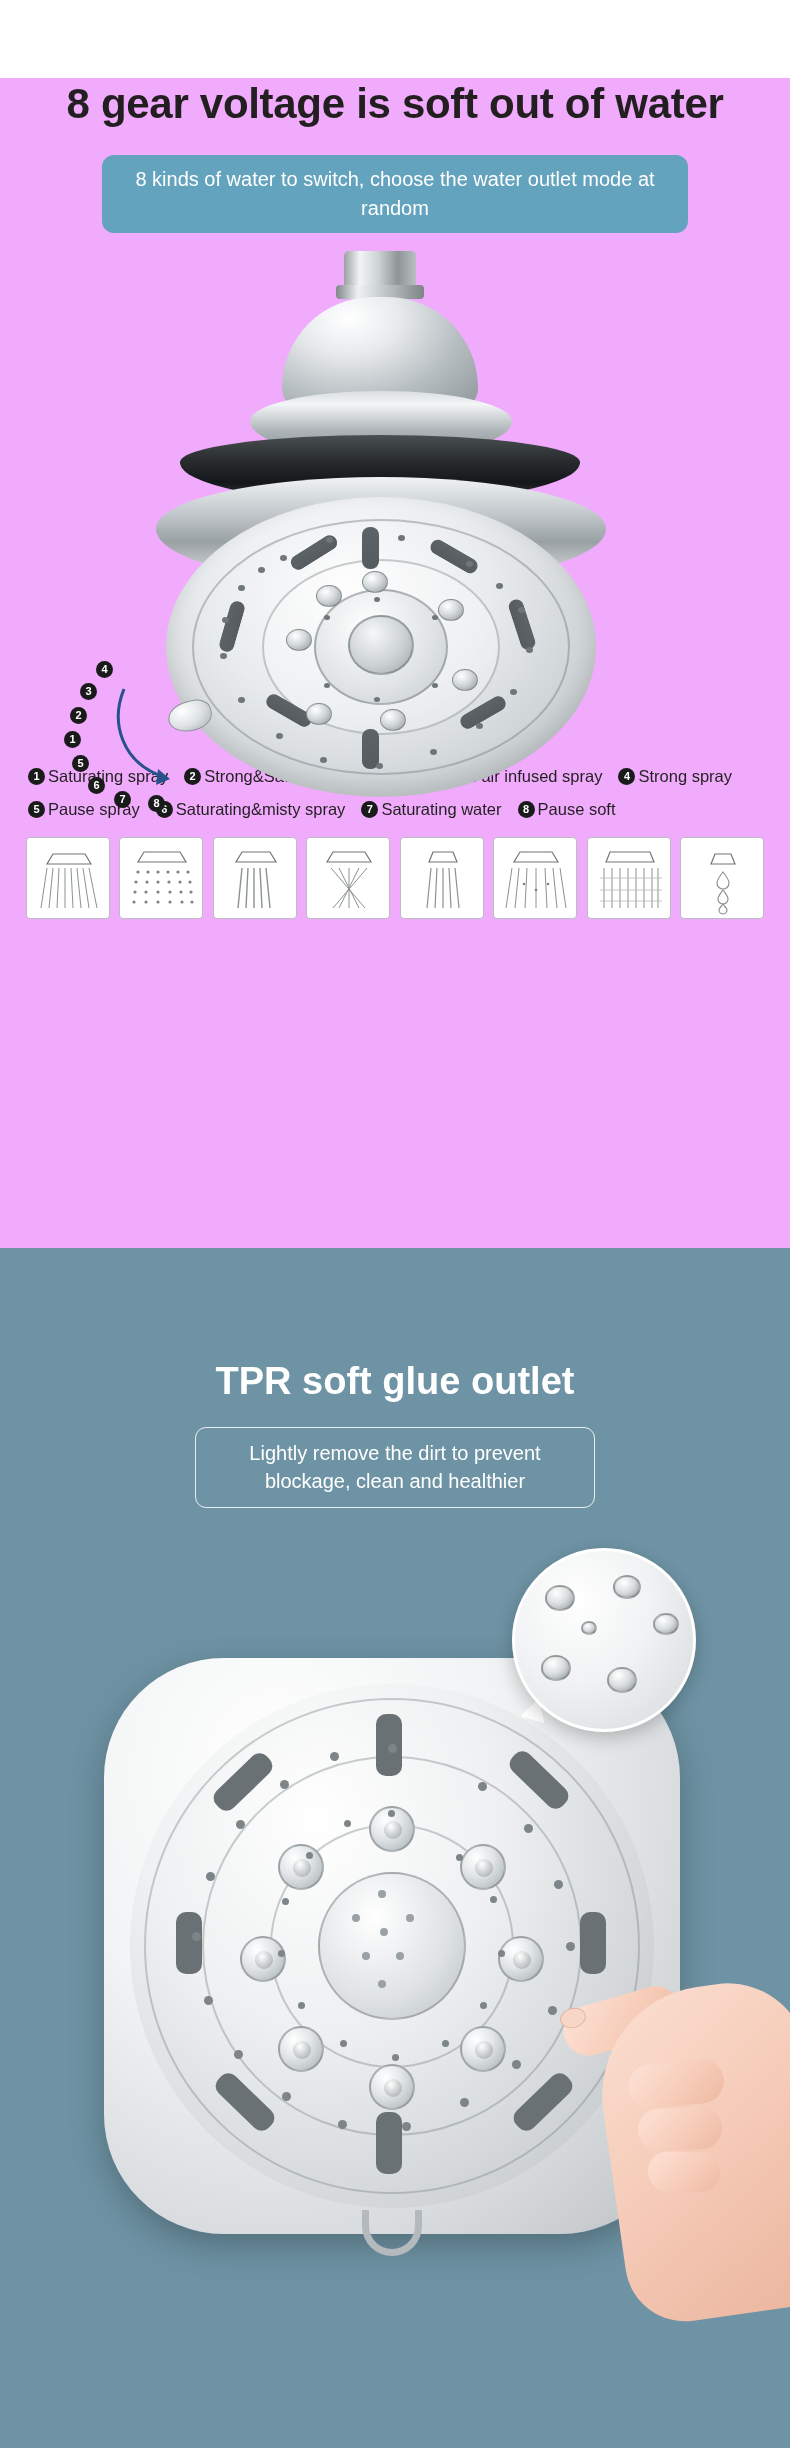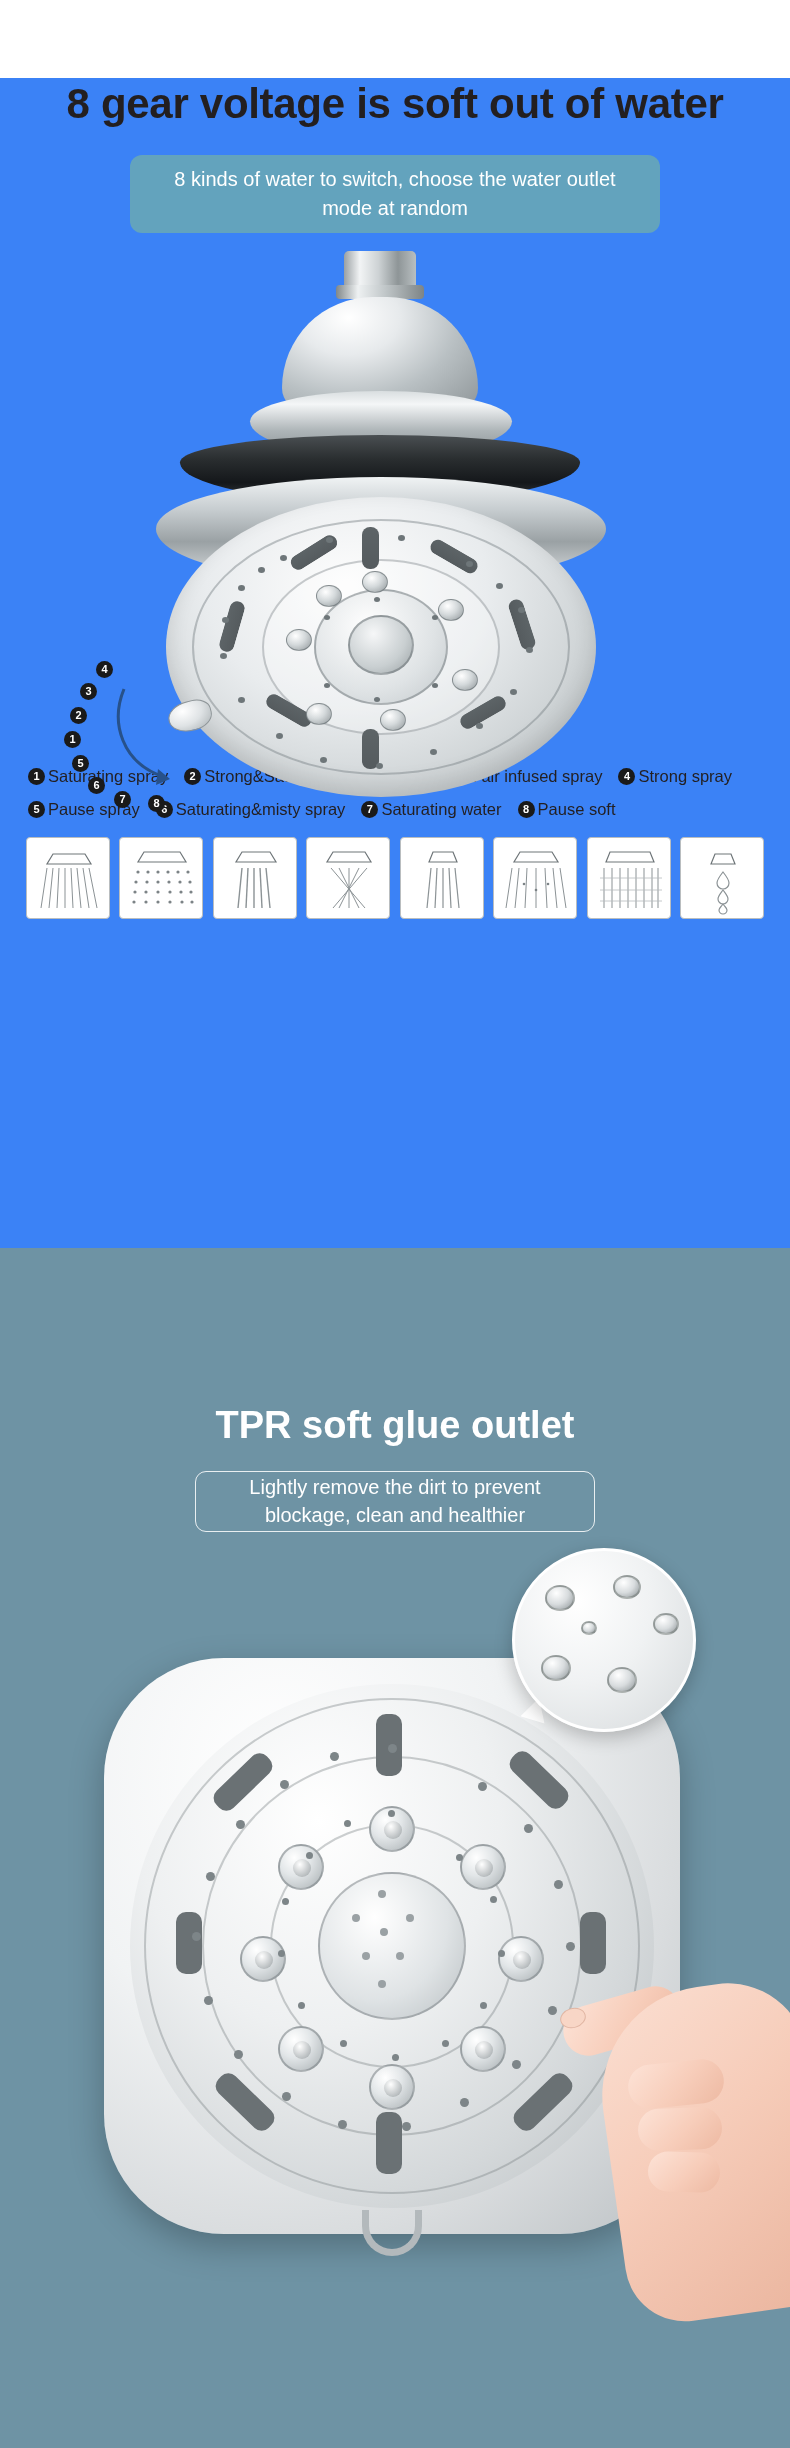--- a/index.html
+++ b/index.html
@@ -10,34 +10,34 @@
     background: #ffffff;
     overflow: hidden;
   }
   .page { position: relative; width: 790px; height: 2448px; }
 
   
   .sec1 {
     position: relative;
     width: 790px;
     height: 1170px;
-    background: #3b82f6;
+    background: #f0abfc;
   }
   .s1-title {
     margin-top: 78px;
     text-align: center;
     font-size: 42px;
     line-height: 1.22;
     font-weight: bold;
     color: #231f20;
     letter-spacing: -0.3px;
   }
   .s1-sub {
     margin: 26px auto 0;
-    width: 530px;
+    width: 586px;
     min-height: 62px;
     background: #63a3bd;
     border-radius: 12px;
     color: #ffffff;
     font-size: 20px;
     line-height: 1.45;
     text-align: center;
     padding: 10px 18px;
     display: flex;
     align-items: center;
@@ -224,28 +224,27 @@
     height: 1278px;
     background: #6e93a4;
     overflow: hidden;
   }
   .s2-title {
     padding-top: 112px;
     text-align: center;
     font-size: 38px;
     font-weight: bold;
     color: #ffffff;
-    margin-top: 44px;
   }
   .s2-sub {
     margin: 24px auto 0;
     width: 400px;
     border: 1px solid rgba(255,255,255,.85);
     border-radius: 11px;
-    padding: 1px 14px;
+    padding: 11px 14px;
     color: #ffffff;
     font-size: 20px;
     line-height: 1.42;
     text-align: center;
   }
 
   .big-head {
     position: absolute;
     left: 104px; top: 410px;
     width: 576px; height: 576px;

